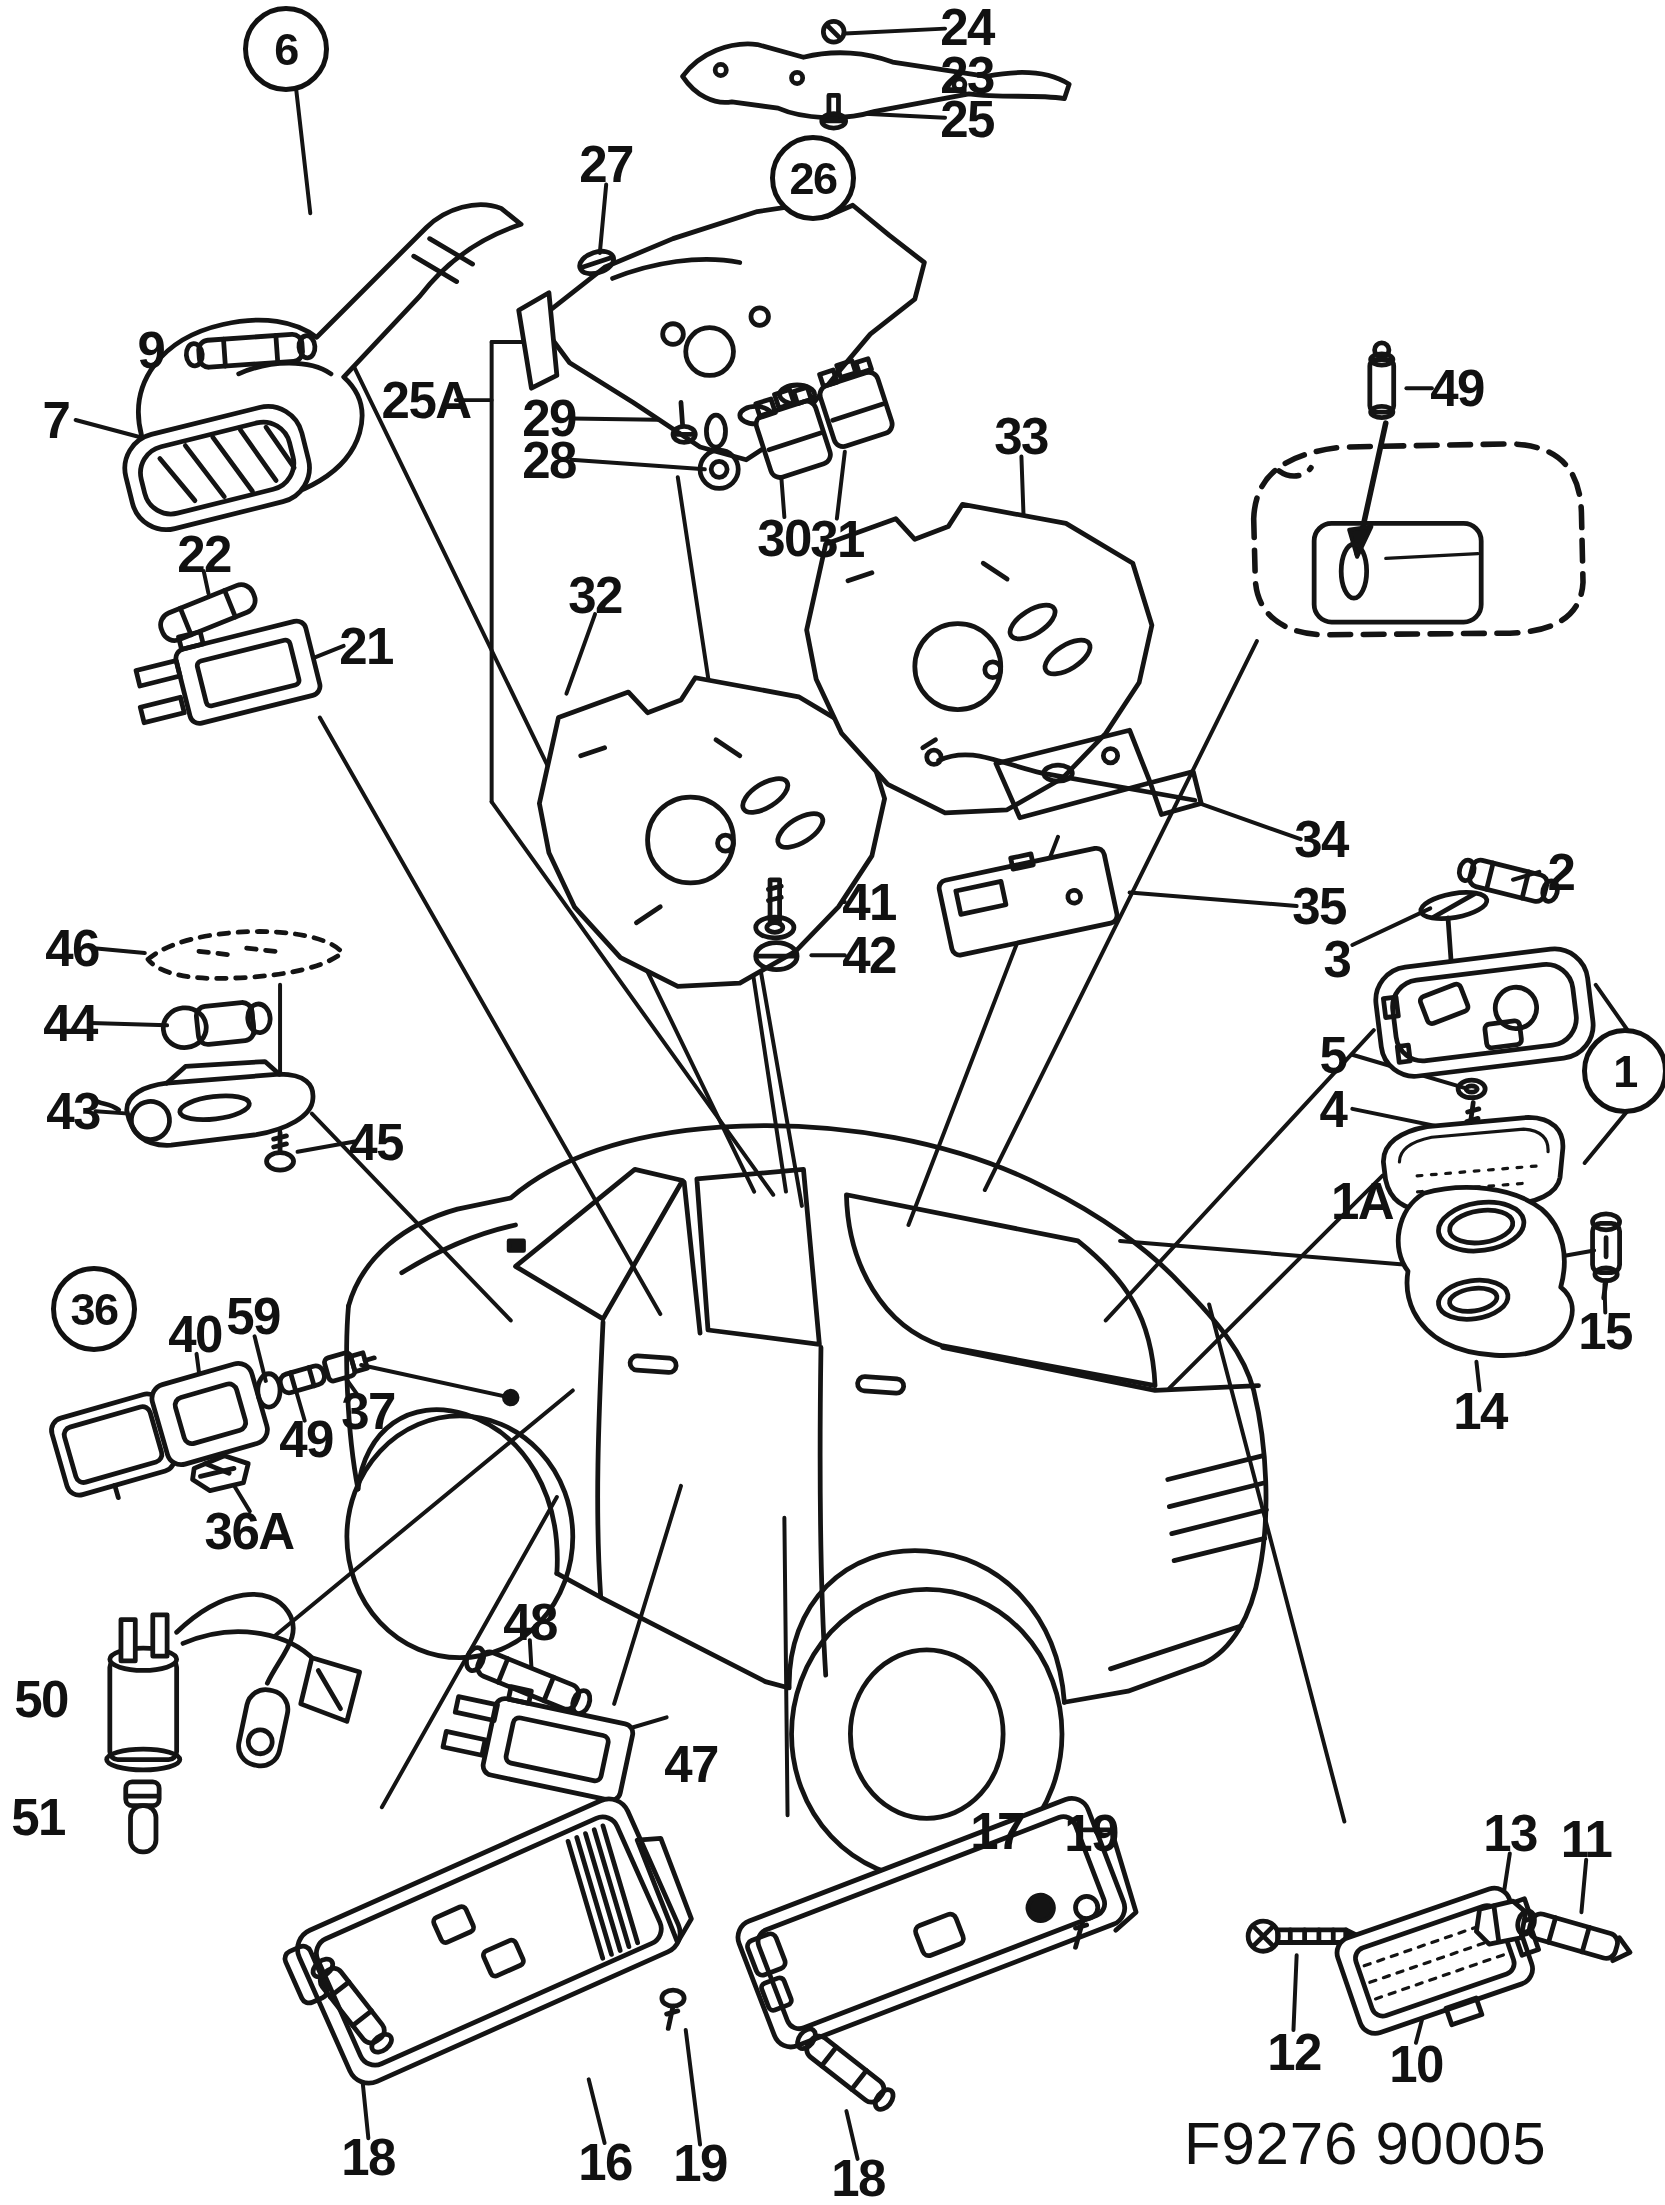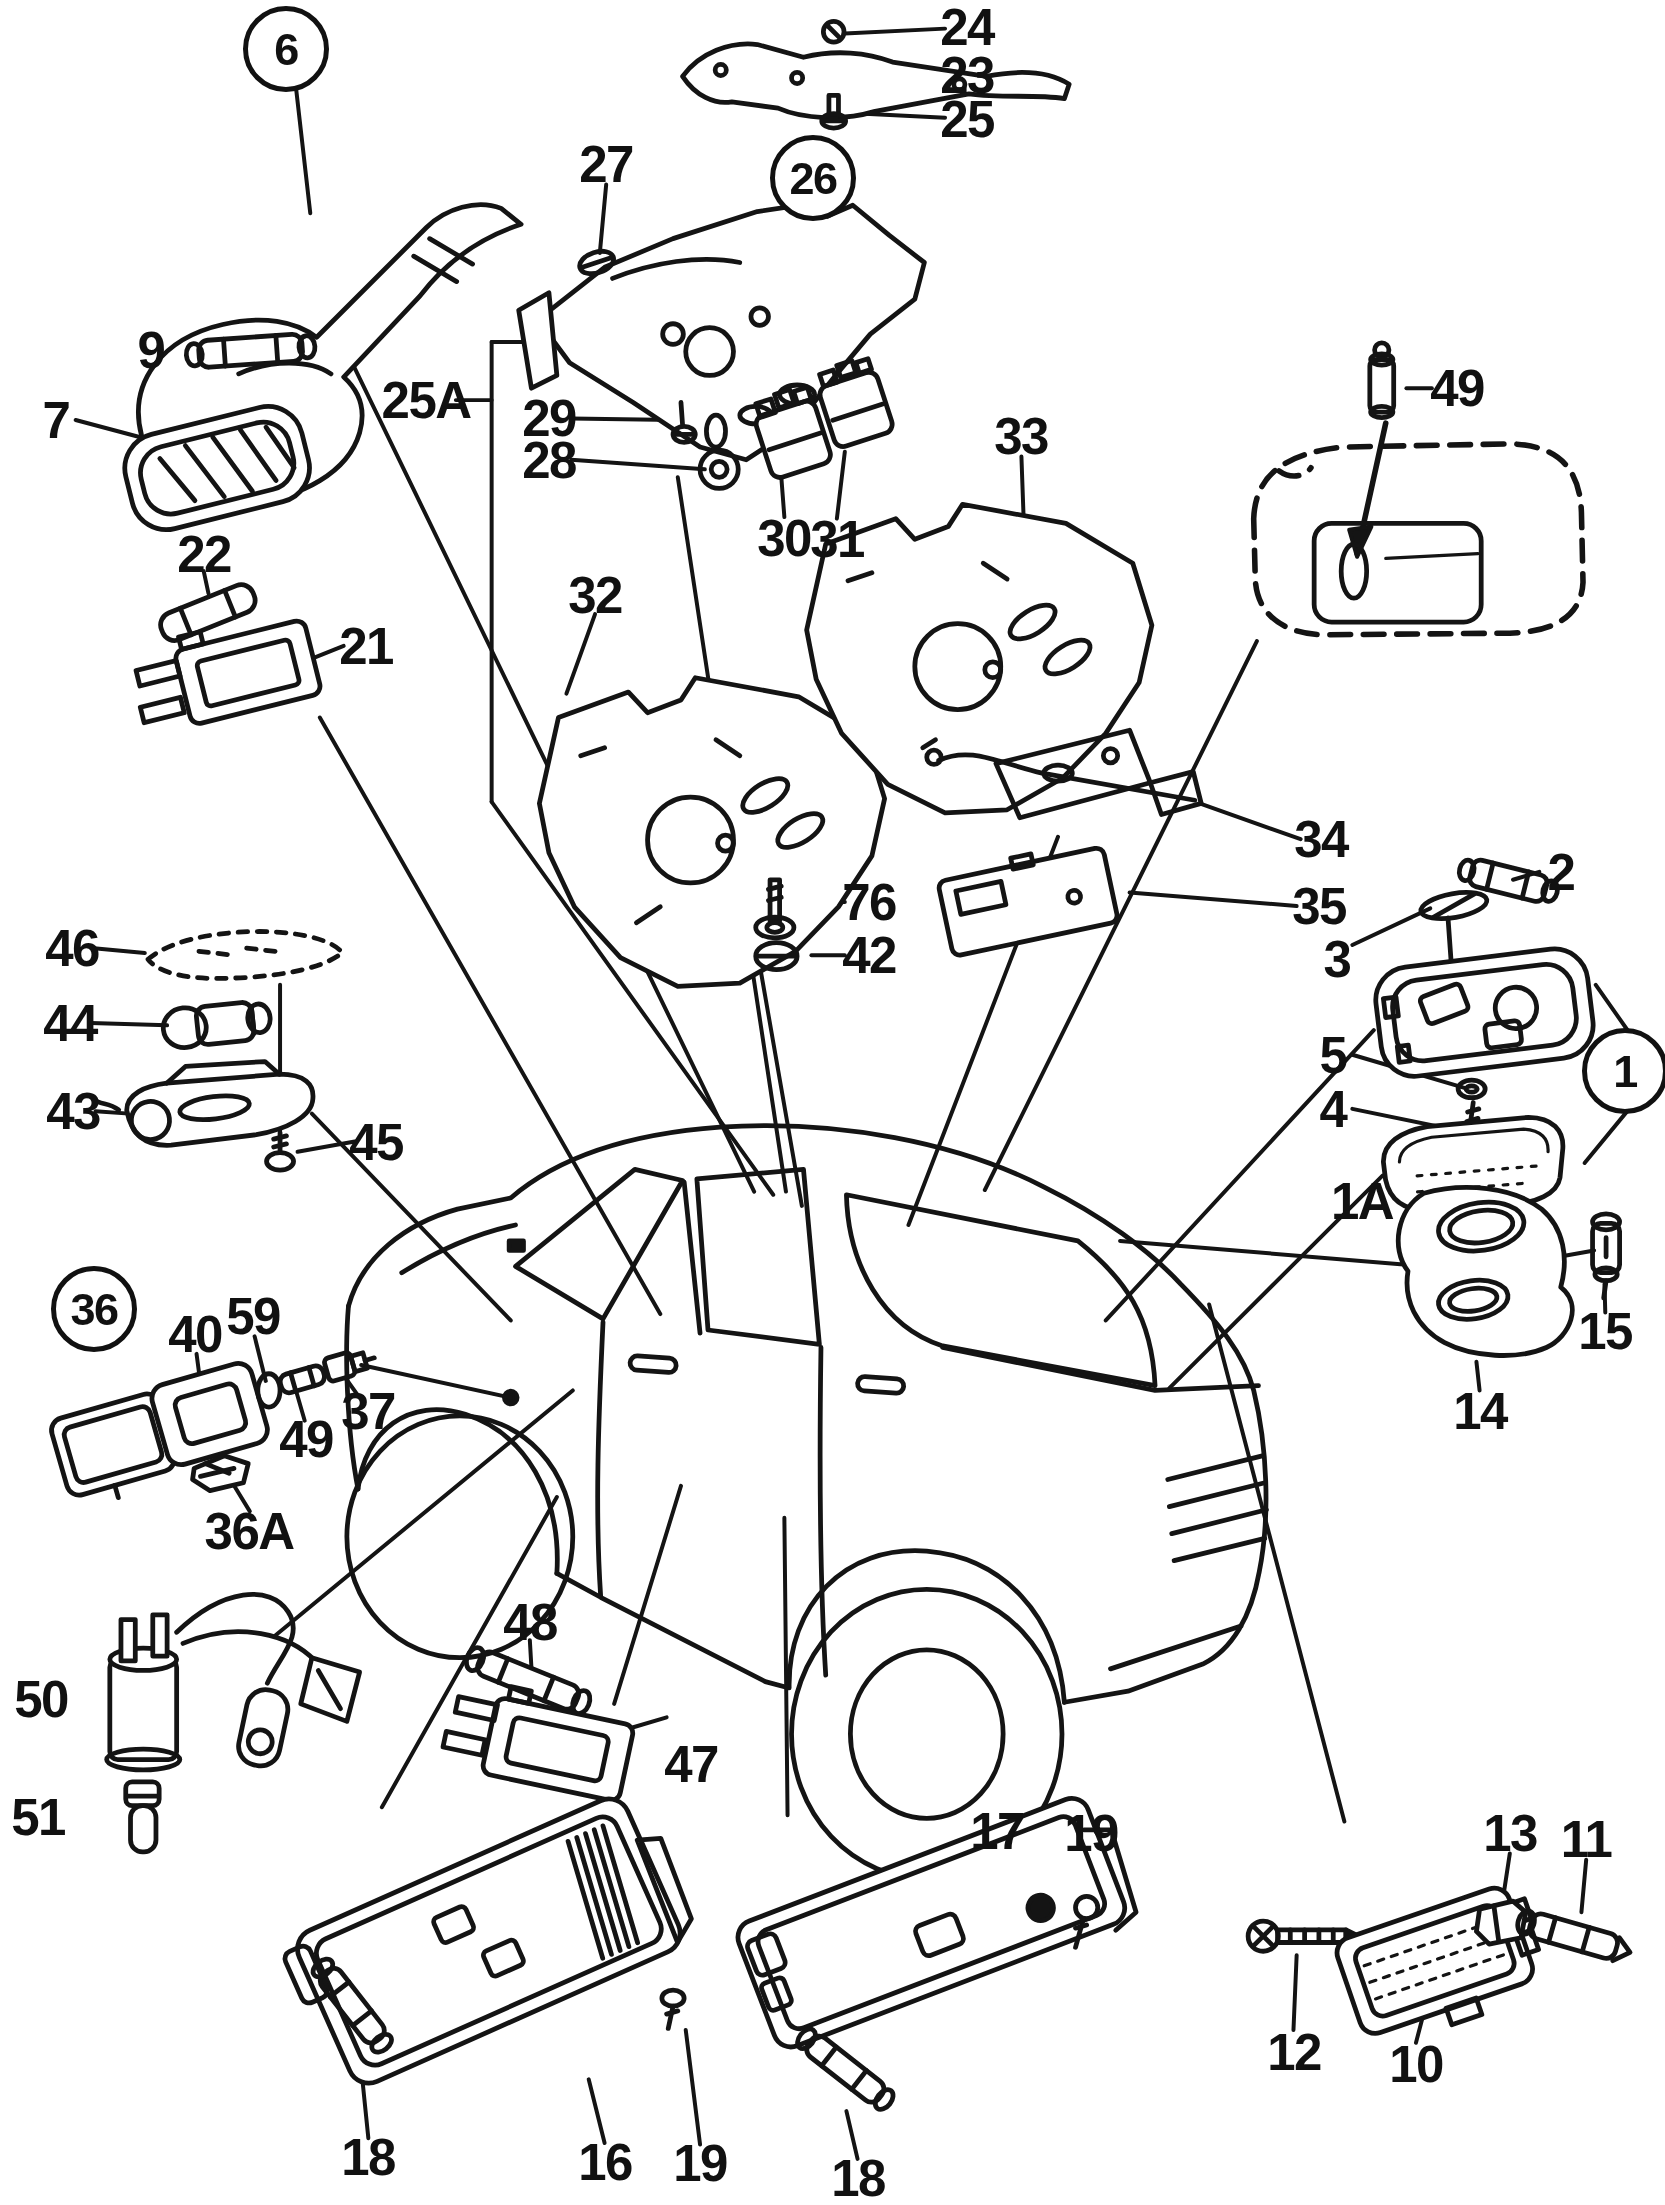--- a/index.html
+++ b/index.html
@@ -523,21 +523,21 @@
       <div class="callout" style="left: 1457px; top: 388px;">49</div>
       <div class="callout" style="left: 1021px; top: 436px;">33</div>
       <div class="callout" style="left: 784px; top: 538px;">30</div>
       <div class="callout" style="left: 837px; top: 539px;">31</div>
       <div class="callout" style="left: 204px; top: 554px;">22</div>
       <div class="callout" style="left: 595px; top: 595px;">32</div>
       <div class="callout" style="left: 366px; top: 646px;">21</div>
       <div class="callout" style="left: 1321px; top: 839px;">34</div>
       <div class="callout" style="left: 1561px; top: 872px;">2</div>
       <div class="callout" style="left: 1319px; top: 906px;">35</div>
-      <div class="callout" style="left: 869px; top: 902px;">76</div>
+      <div class="callout" style="left: 869px; top: 902px;">41</div>
       <div class="callout" style="left: 869px; top: 955px;">42</div>
       <div class="callout" style="left: 72px; top: 948px;">46</div>
       <div class="callout" style="left: 1337px; top: 959px;">3</div>
       <div class="callout" style="left: 70px; top: 1023px;">44</div>
       <div class="callout" style="left: 1333px; top: 1055px;">5</div>
       <div class="callout circled" style="left: 1625px; top: 1071px;">1</div>
       <div class="callout" style="left: 1333px; top: 1109px;">4</div>
       <div class="callout" style="left: 73px; top: 1111px;">43</div>
       <div class="callout" style="left: 376px; top: 1142px;">45</div>
       <div class="callout" style="left: 1362px; top: 1201px;">1A</div>
@@ -557,15 +557,16 @@
       <div class="callout" style="left: 1091px; top: 1833px;">19</div>
       <div class="callout" style="left: 1510px; top: 1833px;">13</div>
       <div class="callout" style="left: 1586px; top: 1839px;">11</div>
       <div class="callout" style="left: 1294px; top: 2052px;">12</div>
       <div class="callout" style="left: 1416px; top: 2064px;">10</div>
       <div class="callout" style="left: 368px; top: 2157px;">18</div>
       <div class="callout" style="left: 605px; top: 2162px;">16</div>
       <div class="callout" style="left: 700px; top: 2163px;">19</div>
       <div class="callout" style="left: 858px; top: 2178px;">18</div>
     </div>
+<div class="code" id="drawing-code" style="left: 1184px; top: 2143px;">F9276 90005</div>
 
 </div>
 
 
 </body></html>

